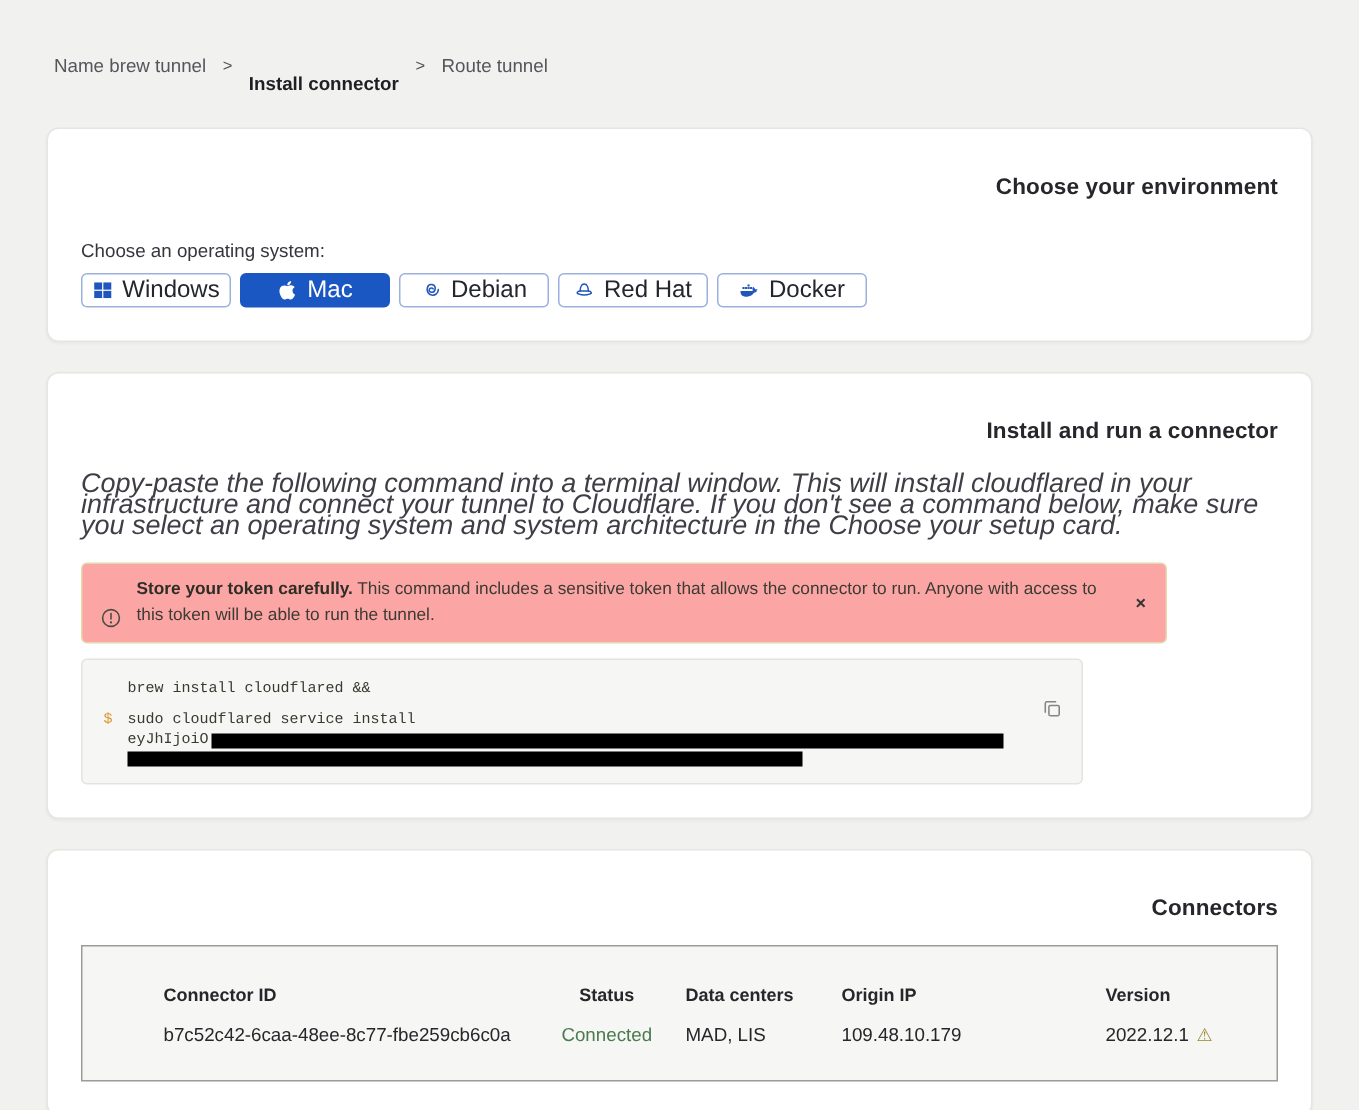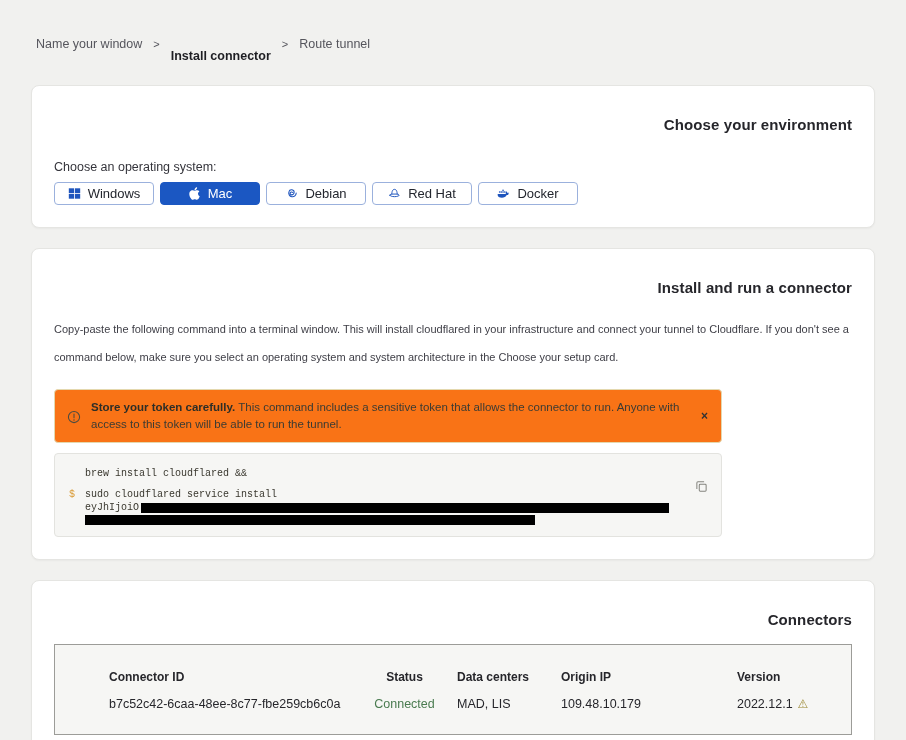--- a/index.html
+++ b/index.html
@@ -44,47 +44,48 @@
   
   .os-label { margin-top: 27px; font-size: 12.5px; color: #35353c; }
   .os-buttons { margin-top: 8px; display: flex; gap: 6px; }
   .os-btn {
     width: 100px; height: 23px;
     display: flex; align-items: center; justify-content: center; gap: 7px;
     background: #fff;
     border: 1px solid #9bb1dd;
     border-radius: 4px;
     font-family: inherit;
-    font-size: 13px;
+    font-size: 16px;
     color: #23262e;
     cursor: pointer;
     padding: 0;
   }
   .os-btn .os-icon { color: #1f55bd; display: flex; }
   .os-btn .os-icon svg { width: 13px; height: 13px; display: block; }
   .os-btn.selected { background: #1b57c2; border-color: #1b57c2; color: #fff; }
   .os-btn.selected .os-icon { color: #fff; }
 
   
   .desc {
     margin: 19px 0 0 0;
-    font-size: 11px;
-    line-height: 28px;
+    font-size: 18px;
+    line-height: 14px;
     color: #3e3e46;
     max-width: 800px;
+    font-style: italic;
   }
   .banner {
     position: relative;
     margin-top: 18px;
-    width: 668px;
-    background: #f97316;
+    width: 724px;
+    background: #fca5a5;
     border: 1px solid #e4d8ae;
     border-radius: 4px;
     padding: 9px 34px 9px 12px;
-    display: flex; gap: 10px; align-items: center;
+    display: flex; gap: 10px; align-items: flex-end;
   }
   .banner .alert-icon { flex: none; margin-top: 2px; display: flex; }
   .banner .alert-icon svg { width: 14px; height: 14px; }
   .banner-text { font-size: 11.5px; line-height: 17px; color: #3b3b33; }
   .banner-text b { color: #2e2e27; }
   .banner-close {
     position: absolute; right: 9px; top: 50%; transform: translateY(-50%);
     background: none; border: none; padding: 2px 4px;
     font-size: 12px; font-weight: bold; color: #333; cursor: pointer;
     font-family: inherit; line-height: 1;
@@ -134,21 +135,21 @@
   .col-4 { flex: 1; }
   .status-connected { color: #4a7b50; }
   .version-warning { color: #99862e; font-size: 12px; margin-left: 5px; }
 </style>
 </head>
 <body>
 
 <div class="page">
 
   <nav class="breadcrumb" id="breadcrumb">
-      <span class="bc-item">Name your window</span>
+      <span class="bc-item">Name brew tunnel</span>
       <span class="bc-sep">&gt;</span>
       <span class="bc-item active">Install connector</span>
       <span class="bc-sep">&gt;</span>
       <span class="bc-item">Route tunnel</span>
     </nav>
 
   <section class="card">
     <h2>Choose your environment</h2>
     <div class="os-label">Choose an operating system:</div>
     <div class="os-buttons" id="os-buttons">

